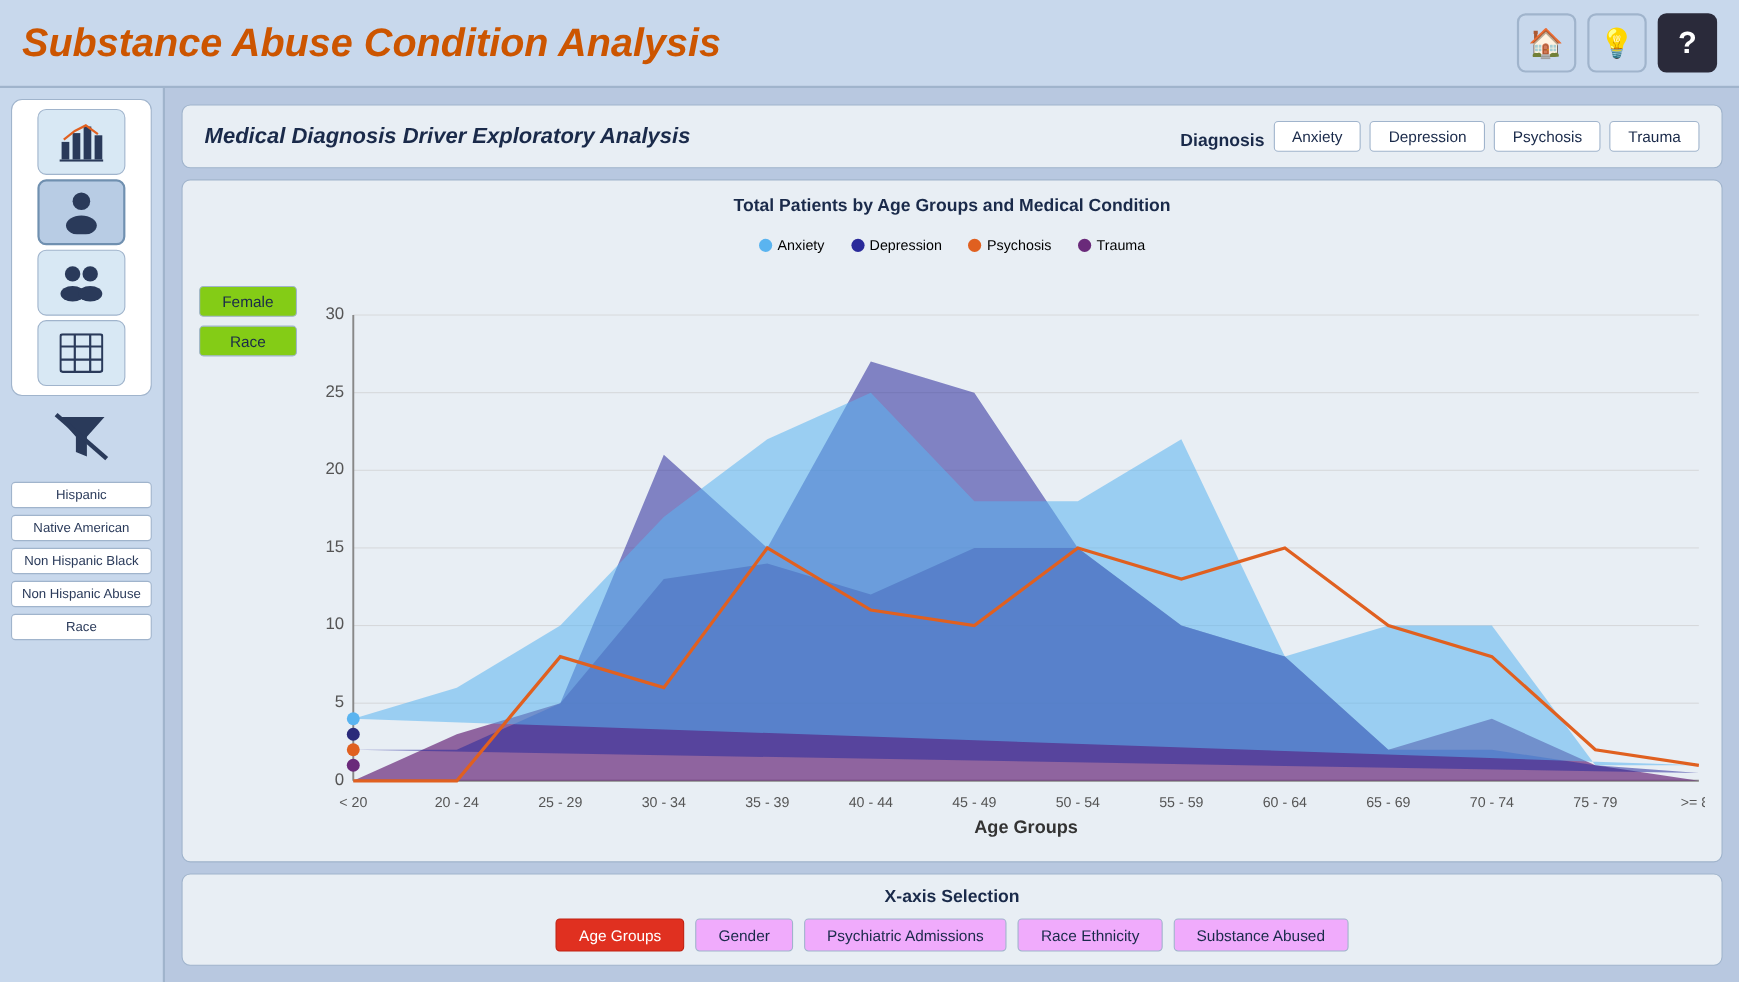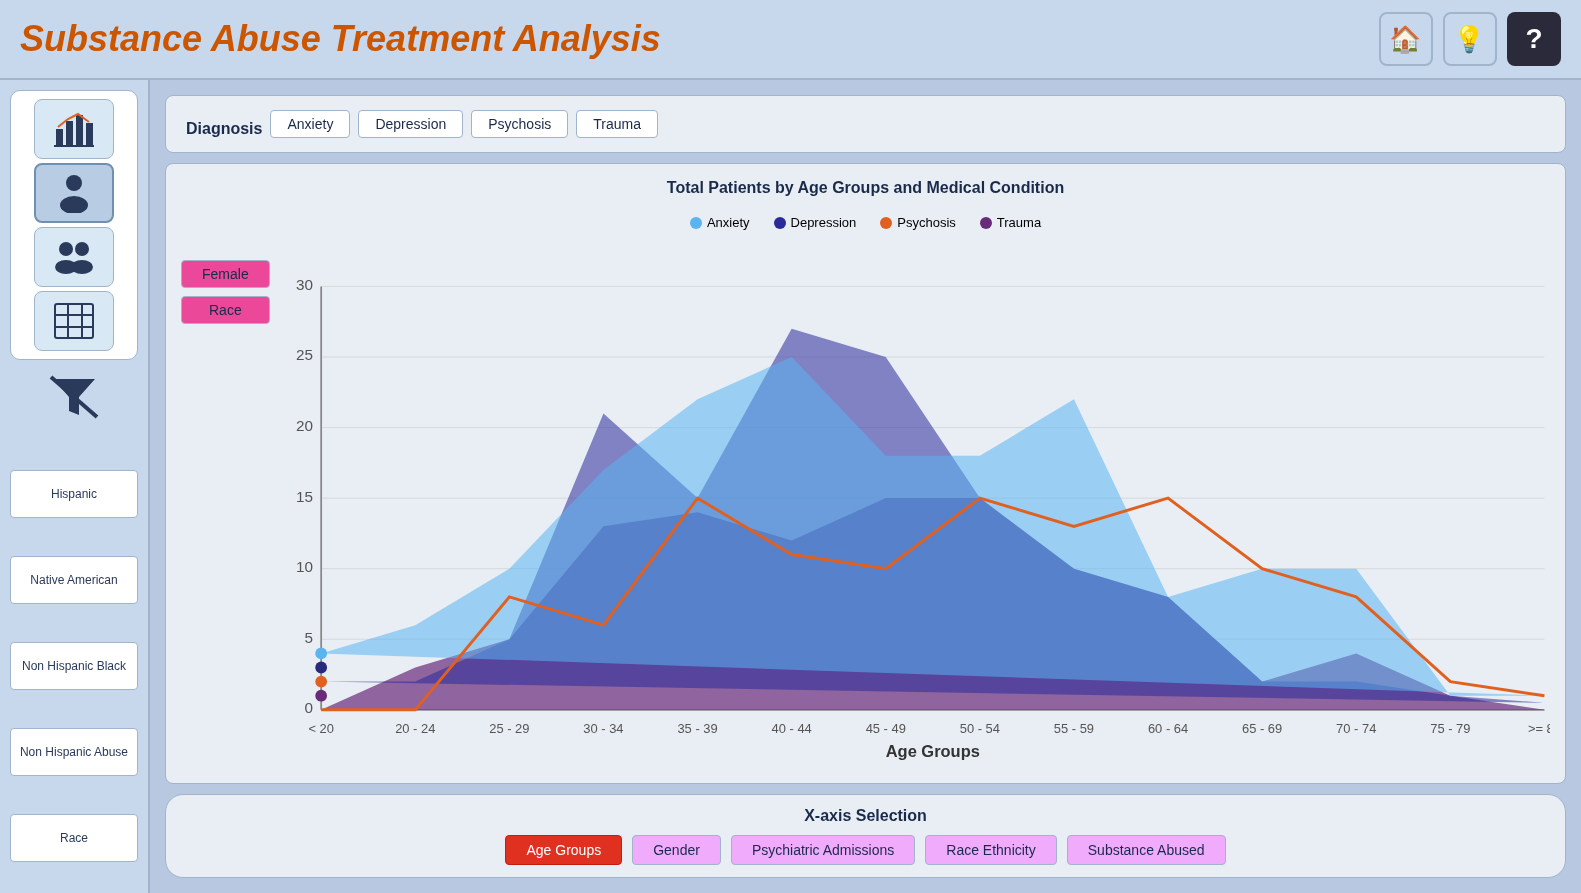--- a/index.html
+++ b/index.html
@@ -110,26 +110,25 @@
     .race-filters {
       display: flex;
       flex-direction: column;
       gap: 6px;
       margin-top: 4px;
     }
     .race-filter-btn {
       background: white;
       border: 1px solid #a0b4cc;
       border-radius: 4px;
-      padding: 16px 8px;
+      padding: 4px 8px;
       font-size: 12px;
       color: #2a3a5a;
       cursor: pointer;
       text-align: center;
-      margin-top: 32px;
     }
 
     
     .content {
       flex: 1;
       padding: 15px;
       display: flex;
       flex-direction: column;
       gap: 10px;
     }
@@ -216,41 +215,41 @@
       flex: 1;
     }
     .gender-buttons {
       display: flex;
       flex-direction: column;
       gap: 8px;
       padding-right: 10px;
       padding-top: 20px;
     }
     .gender-btn {
-      background: #ec4899;
+      background: #84cc16;
       border: 1px solid #a0b4cc;
       border-radius: 4px;
       padding: 5px 20px;
       font-size: 14px;
       color: #1a2a4a;
       cursor: pointer;
       min-width: 80px;
       text-align: center;
     }
 
     
     .chart-svg-container {
       flex: 1;
     }
 
     
     .xaxis-panel {
       background: #e8eef4;
       border: 1px solid #a0b4cc;
-      border-radius: 18px;
+      border-radius: 8px;
       padding: 12px 20px;
       display: flex;
       flex-direction: column;
       align-items: center;
       gap: 10px;
     }
     .xaxis-title {
       font-size: 16px;
       font-weight: bold;
       color: #1a2a4a;
@@ -273,21 +272,21 @@
     .xaxis-btn.active {
       background: #e03020;
       color: white;
       border-color: #c02010;
     }
   </style>
 </head>
 <body>
 
 <div class="header">
-  <span class="header-title">Substance Abuse Treatment Analysis</span>
+  <span class="header-title">Substance Abuse Condition Analysis</span>
   <div class="header-icons">
     <button class="header-icon-btn light">🏠</button>
     <button class="header-icon-btn light">💡</button>
     <button class="header-icon-btn" style="font-weight:bold;font-size:28px;">?</button>
   </div>
 </div>
 
 <div class="main-layout">
 
   <div class="sidebar">
@@ -343,20 +342,21 @@
       <button class="race-filter-btn">Native American</button>
       <button class="race-filter-btn">Non Hispanic Black</button>
       <button class="race-filter-btn">Non Hispanic Abuse</button>
       <button class="race-filter-btn">Race</button>
     </div>
   </div>
 
   <div class="content">
 
     <div class="diagnosis-panel">
+      <span class="diagnosis-title-text">Medical Diagnosis Driver Exploratory Analysis</span>
       <div class="diagnosis-right">
         <span class="diagnosis-label">Diagnosis</span>
         <div class="diagnosis-buttons">
           <button class="diag-btn">Anxiety</button>
           <button class="diag-btn">Depression</button>
           <button class="diag-btn">Psychosis</button>
           <button class="diag-btn">Trauma</button>
         </div>
       </div>
     </div>

